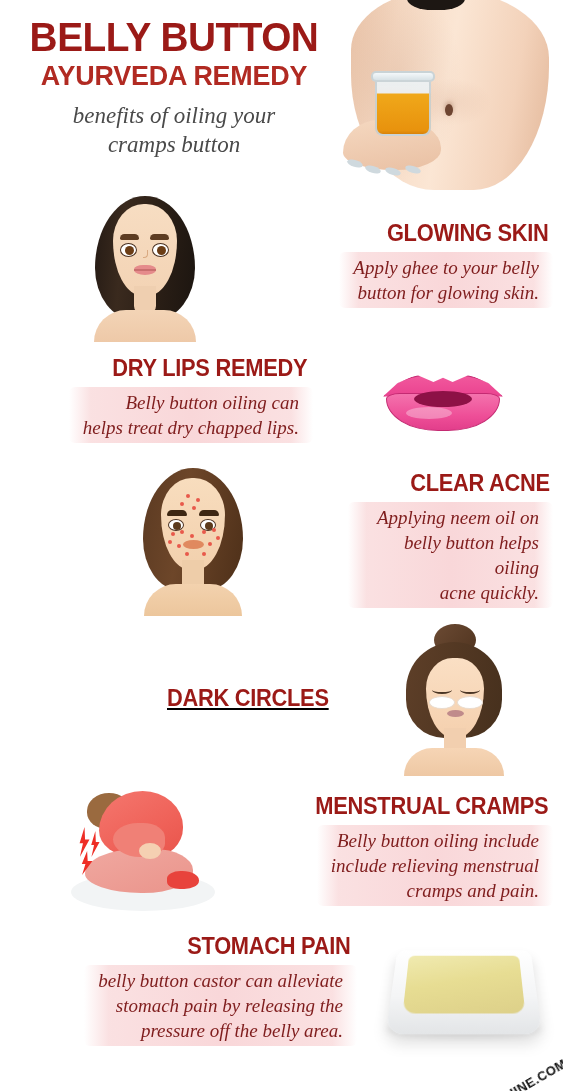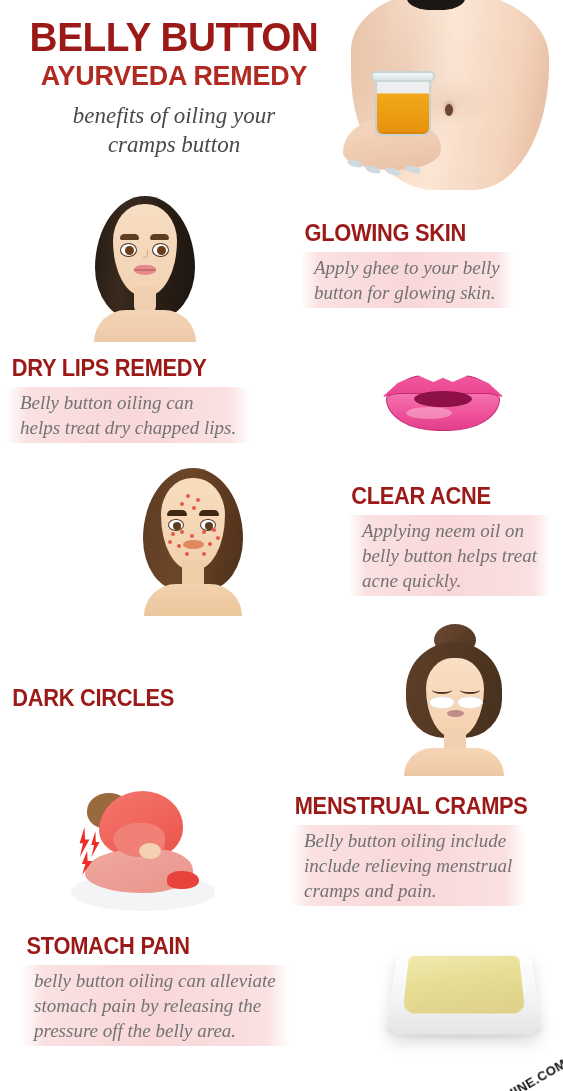--- a/index.html
+++ b/index.html
@@ -143,21 +143,21 @@
   .section.img-right { flex-direction: row; }
 
   .art-cell {
     flex: 0 0 auto;
     display: flex;
     align-items: center;
     justify-content: center;
   }
   .text-cell {
     flex: 1 1 auto;
-    text-align: left;
+    text-align: right;
     padding: 0 8px;
   }
 
   .sec-heading {
     font-family: "Liberation Sans", sans-serif;
     font-weight: bold;
     font-size: 23px;
     line-height: 27px;
     letter-spacing: -0.3px;
     color: #9B1A17;
@@ -183,21 +183,21 @@
     border-radius: 6px;
     z-index: 0;
   }
   .sec-body {
     position: relative;
     z-index: 1;
     font-family: "Liberation Serif", serif;
     font-style: italic;
     font-size: 19px;
     line-height: 25px;
-    color: #737373;
+    color: #7f1d1d;
     white-space: pre-line;
   }
 
   
   .art { position: relative; }
 
   
   .face-glow { width: 126px; height: 150px; }
   .fg-hair {
     position: absolute; left: 13px; top: 6px; width: 100px; height: 124px;
@@ -409,27 +409,27 @@
         <div class="spot" style="left:78px; top:78px;"></div>
         <div class="spot" style="left:86px; top:72px;"></div>
         <div class="spot" style="left:55px; top:88px;"></div>
         <div class="spot" style="left:72px; top:88px;"></div>
       </div>
     </div>
     <div class="text-cell">
       <div class="sec-heading">CLEAR ACNE</div>
       <div class="sec-body-wrap">
         <div class="sec-body">Applying neem oil on
-belly button helps treat
+belly button helps oiling
 acne quickly.</div>
       </div>
     </div>
   </div>
 
-  <div class="section img-right" style="height:160px;">
+  <div class="section img-right" style="height:160px;text-decoration:underline;">
     <div class="text-cell" style="padding-left:4px;">
       <div class="sec-heading">DARK CIRCLES</div>
     </div>
     <div class="art-cell" style="width:218px;">
       <div class="art face-mask">
         <div class="fm-bun"></div>
         <div class="fm-hair"></div>
         <div class="fm-skin"></div>
         <div class="fm-neck"></div>
         <div class="fm-shoulder"></div>
@@ -464,21 +464,21 @@
 include relieving menstrual
 cramps and pain.</div>
       </div>
     </div>
   </div>
 
   <div class="section img-right" style="height:140px;">
     <div class="text-cell" style="padding-left:2px;margin-left:16px;">
       <div class="sec-heading">STOMACH PAIN</div>
       <div class="sec-body-wrap">
-        <div class="sec-body">belly button oiling can alleviate
+        <div class="sec-body">belly button castor can alleviate
 stomach pain by releasing the
 pressure off the belly area.</div>
       </div>
     </div>
     <div class="art-cell" style="width:196px;">
       <div class="art ghee">
         <div class="gh-shadow"></div>
         <div class="gh-bowl"></div>
         <div class="gh-ghee"></div>
       </div>

